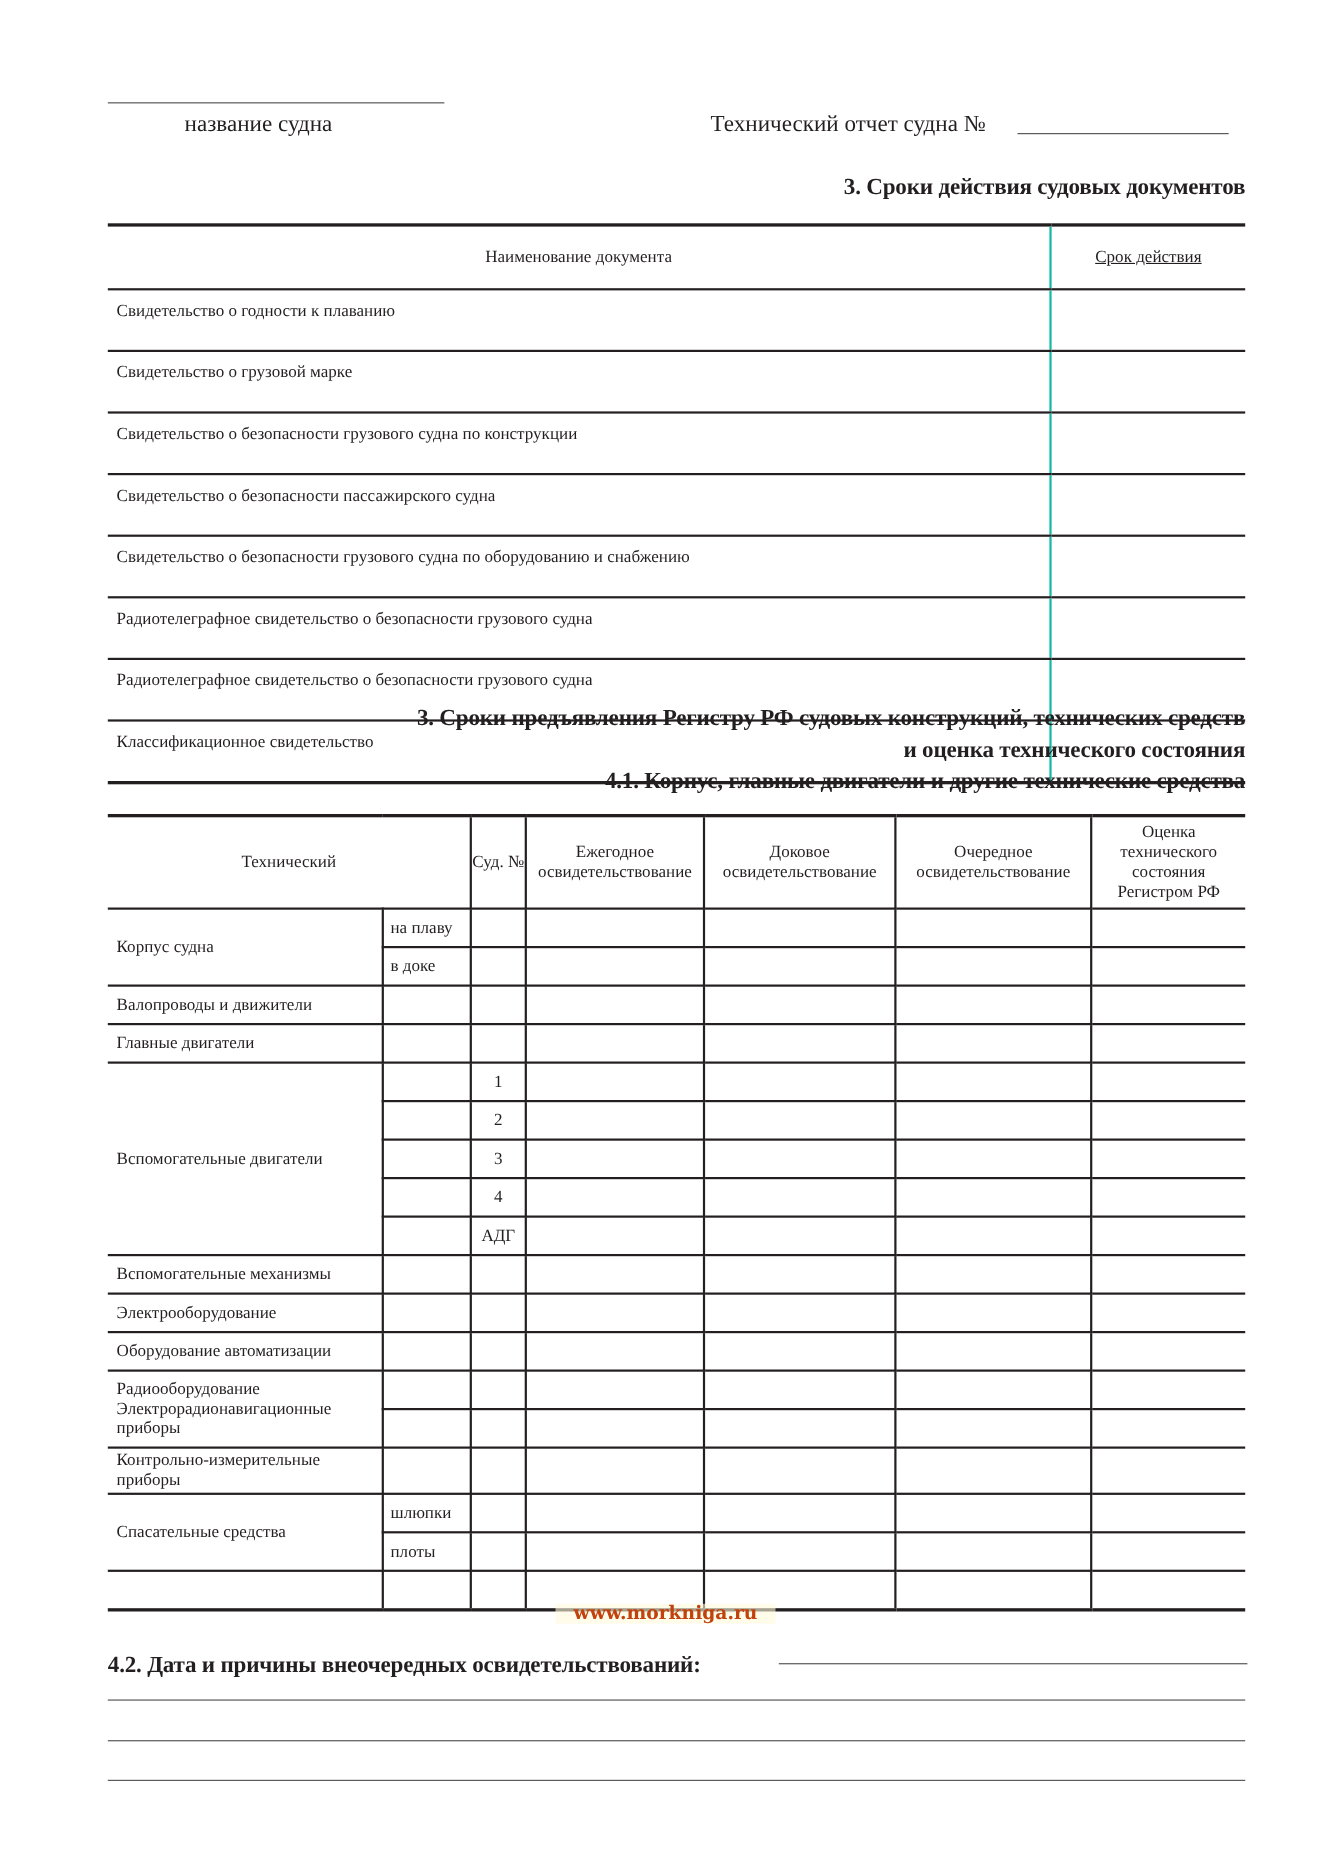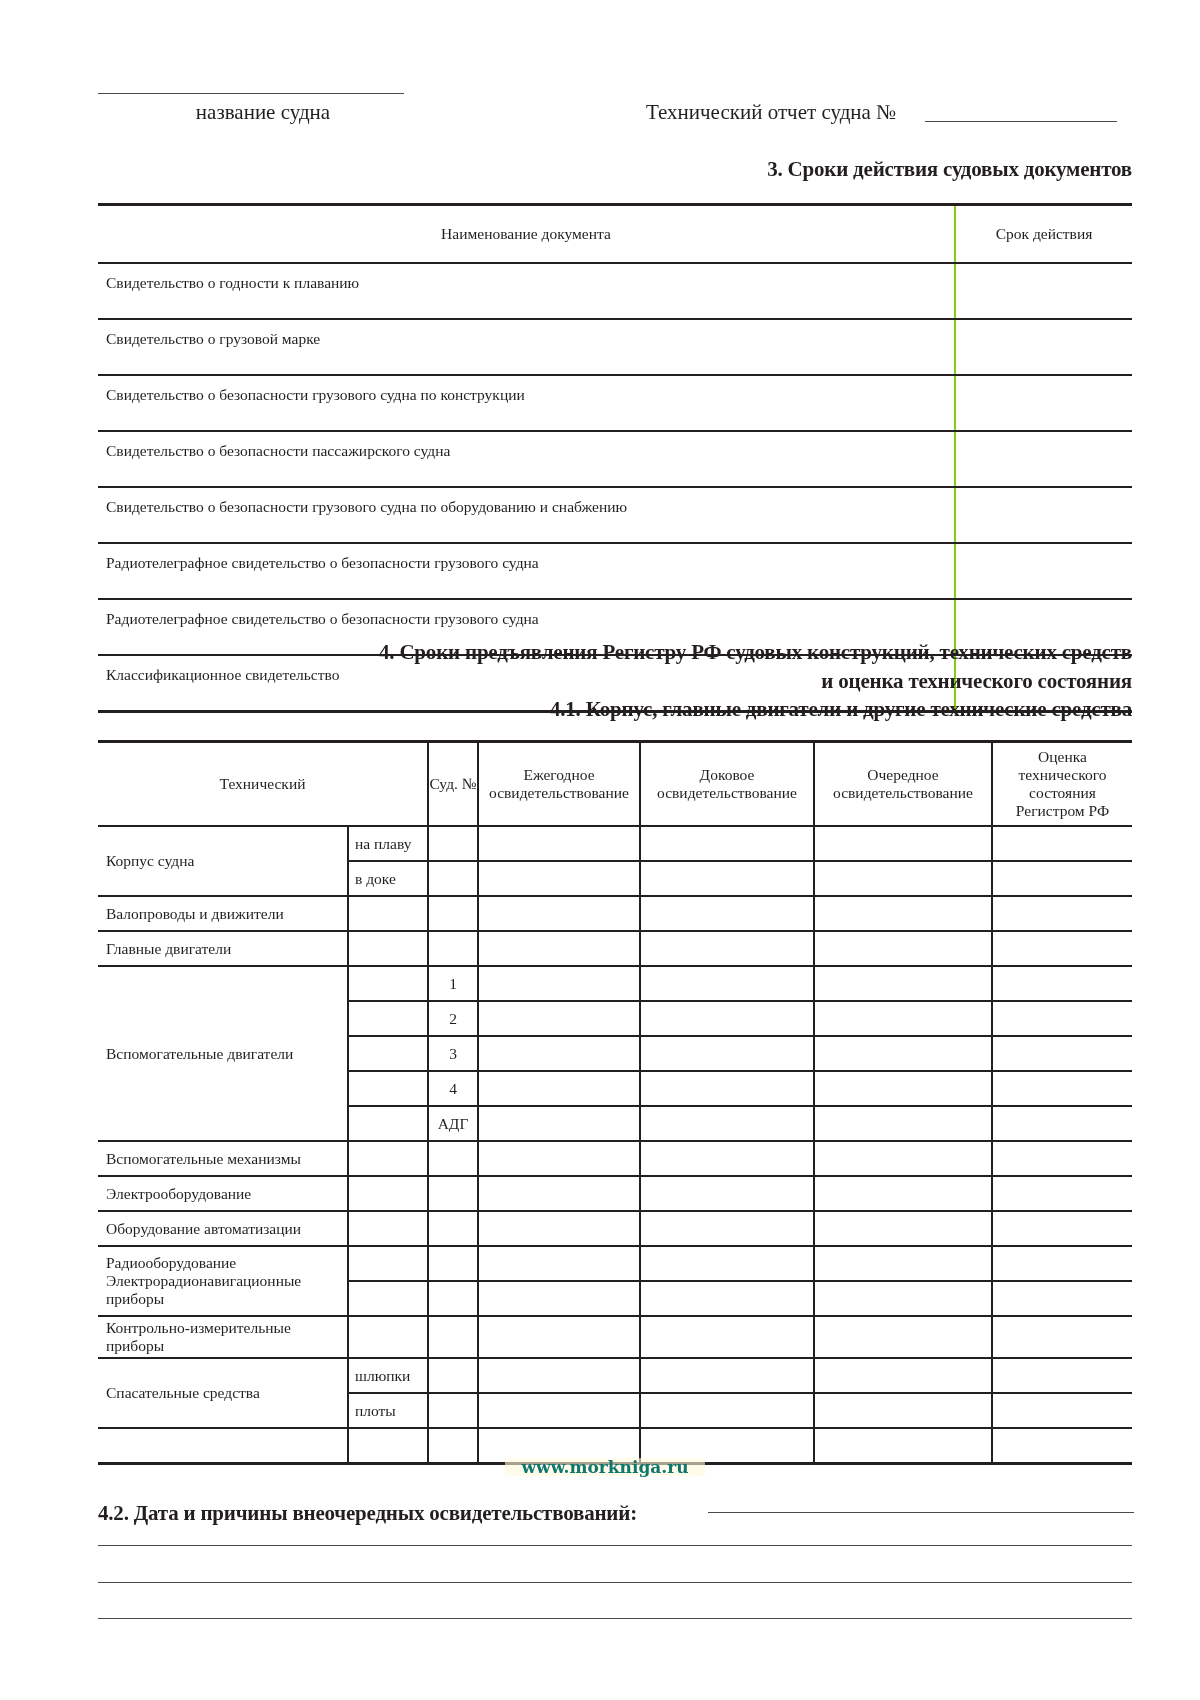--- a/index.html
+++ b/index.html
@@ -3,37 +3,37 @@
 <meta charset="utf-8">
 <style>
   html, body { margin: 0; padding: 0; background: #ffffff; }
   body { width: 1200px; height: 1700px; position: relative; overflow: hidden;
          font-family: "Liberation Serif", "DejaVu Serif", serif; color: #231f20; }
   .abs { position: absolute; }
   .hline { position: absolute; height: 0; border-top: 1.5px solid #4a4a4a; }
 
   
   #ship-name-line { left: 98px; top: 93px; width: 306px; }
-  #ship-name-label { left: 110px; top: 100px; width: 306px; text-align: center; font-size: 21px; }
+  #ship-name-label { left: 82px; top: 100px; width: 306px; text-align: center; font-size: 21px; }
   #report-label { left: 646px; top: 100px; font-size: 21px; }
   #report-number-line { left: 925px; top: 121px; width: 192px; }
 
   h2.title { position: absolute; margin: 0; font-weight: bold; font-size: 21px; text-align: right; left: 98px; width: 1034px; letter-spacing: -0.2px; }
   #sec3-title { top: 157px; }
   #sec4-title-1 { top: 640px; }
   #sec4-title-2 { top: 669px; }
   #sec41-title { top: 697px; }
 
   
   #docs-table { position: absolute; left: 98px; top: 203px; width: 1034px; border-collapse: collapse; table-layout: fixed; }
   #docs-table th, #docs-table td { border-top: 2px solid #231f20; border-bottom: 2px solid #231f20; padding: 0; font-weight: normal; }
   #docs-table th { height: 56px; font-size: 15.5px; text-align: center; vertical-align: middle; }
   #docs-table td { height: 44px; font-size: 15.5px; vertical-align: top; }
   #docs-table td.name { padding: 10px 8px 0 8px; }
-  #docs-table .c2 { border-left: 2px solid #84cc16; width: 176px; }
+  #docs-table .c2 { border-left: 2px solid #14b8a6; width: 176px; text-decoration: underline; }
   #docs-table tr:first-child th { border-top: 3px solid #231f20; }
   #docs-table tr:last-child td { border-bottom: 3px solid #231f20; }
 
   
   #survey-table { position: absolute; left: 98px; top: 740px; width: 1034px; border-collapse: collapse; table-layout: fixed; }
   #survey-table th, #survey-table td { border: 2px solid #231f20; padding: 0; font-weight: normal; font-size: 15.5px; }
   #survey-table th { height: 82px; text-align: center; vertical-align: middle; line-height: 18px; border-top: 3px solid #231f20; }
   #survey-table td { height: 33px; vertical-align: middle; }
   #survey-table tr > :first-child { border-left: none; }
   #survey-table tr > :last-child { border-right: none; text-align: center; }
@@ -43,21 +43,21 @@
   #survey-table .num { text-align: center; }
   #survey-table td.tall { height: 40px; }
 
   
   #sec42-title { left: 98px; top: 1501px; font-size: 21px; font-weight: bold; letter-spacing: -0.2px; }
   #sec42-line-1 { left: 708px; top: 1512px; width: 426px; }
   #sec42-line-2 { left: 98px; top: 1545px; width: 1034px; }
   #sec42-line-3 { left: 98px; top: 1582px; width: 1034px; }
   #sec42-line-4 { left: 98px; top: 1618px; width: 1034px; }
 
-  #watermark { left: 505px; top: 1458px; width: 200px; height: 18px; text-align: center; font-weight: bold; font-size: 17px; color: #0f766e; background: rgba(255, 250, 220, 0.6); line-height: 18px; font-family: "DejaVu Serif", serif; }
+  #watermark { left: 505px; top: 1458px; width: 200px; height: 18px; text-align: center; font-weight: bold; font-size: 17px; color: #c2410c; background: rgba(255, 250, 220, 0.6); line-height: 18px; font-family: "DejaVu Serif", serif; }
 </style>
 </head>
 <body>
 
 <div class="hline" id="ship-name-line"></div>
 <div class="abs" id="ship-name-label">название судна</div>
 <div class="abs" id="report-label">Технический отчет судна №</div>
 <div class="hline" id="report-number-line"></div>
 
 <h2 class="title" id="sec3-title">3. Сроки действия судовых документов</h2>
@@ -96,21 +96,21 @@
         <td class="name">Радиотелеграфное свидетельство о безопасности грузового судна</td>
         <td class="c2"></td>
       </tr>
   <tr>
         <td class="name">Классификационное свидетельство</td>
         <td class="c2"></td>
       </tr>
 </tbody>
   </table>
 
-<h2 class="title" id="sec4-title-1">4. Сроки предъявления Регистру РФ судовых конструкций, технических средств</h2>
+<h2 class="title" id="sec4-title-1">3. Сроки предъявления Регистру РФ судовых конструкций, технических средств</h2>
 <h2 class="title" id="sec4-title-2">и оценка технического состояния</h2>
 <h2 class="title" id="sec41-title">4.1. Корпус, главные двигатели и другие технические средства</h2>
 
 <table id="survey-table">
   <colgroup>
     <col style="width:250px">
       <col style="width:80px">
       <col style="width:50px">
       <col style="width:162px">
       <col style="width:174px">

